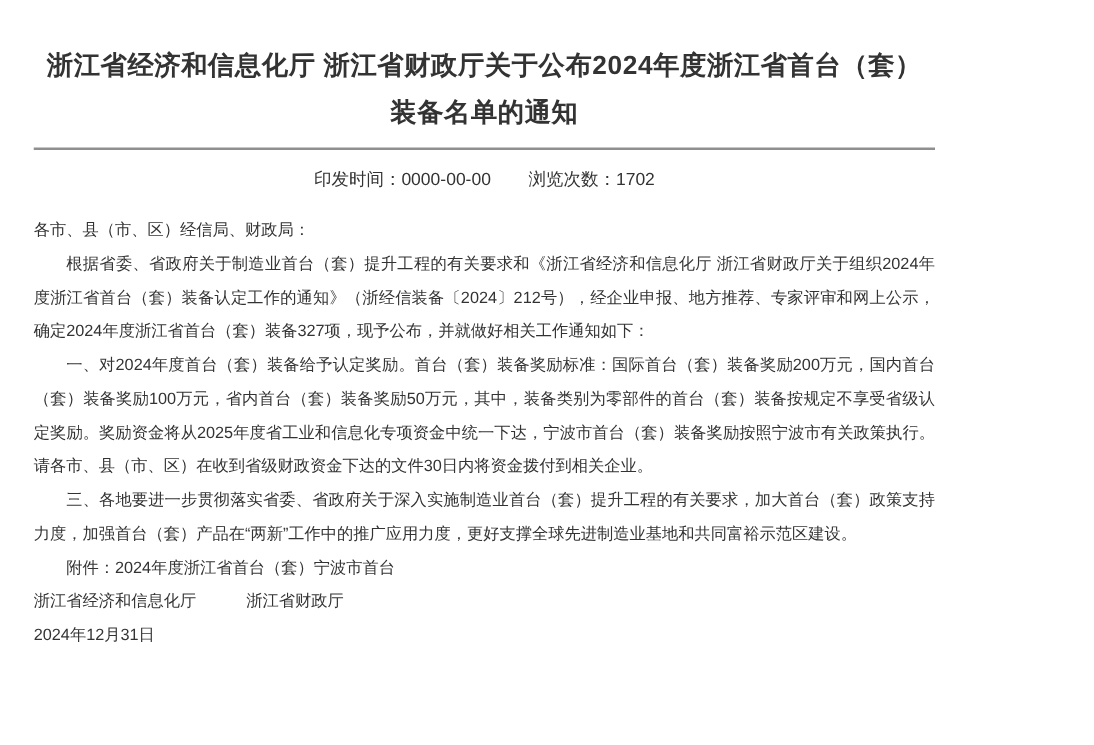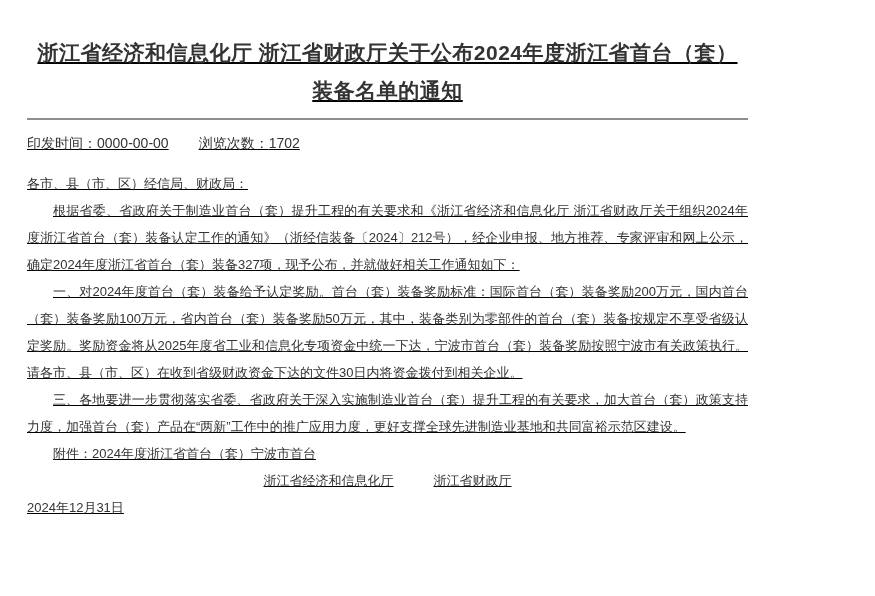--- a/index.html
+++ b/index.html
@@ -8,38 +8,38 @@
     background: #ffffff;
     font-family: "Liberation Sans", "DejaVu Sans", sans-serif;
   }
   .page {
     width: 775px;
     height: 596px;
     box-sizing: border-box;
     background: #ffffff;
     padding: 34px 27px 16px 27px;
     overflow: hidden;
-    text-decoration: underline;
   }
   .title {
     margin: 0;
     font-size: 21px;
     font-weight: 700;
     line-height: 38px;
     text-align: center;
     color: #333333;
     letter-spacing: 0.5px;
   }
   .divider {
     height: 2px;
     background: #8f8f8f;
     margin-top: 8px;
   }
   .meta {
     margin-top: 13px;
+    text-align: center;
     font-size: 14px;
     color: #333333;
     line-height: 20px;
   }
   .meta-gap {
     display: inline-block;
     width: 30px;
   }
   .content {
     margin-top: 17px;
@@ -48,21 +48,21 @@
     color: #333333;
     text-align: justify;
   }
   .content p {
     margin: 0;
   }
   .indent {
     text-indent: 2em;
   }
   .signature {
-    text-align: center;
+    text-align: left;
   }
   .sig-gap {
     display: inline-block;
     width: 40px;
   }
   .sign-date {
     padding-right: 8px;
   }
 </style>
 </head>

